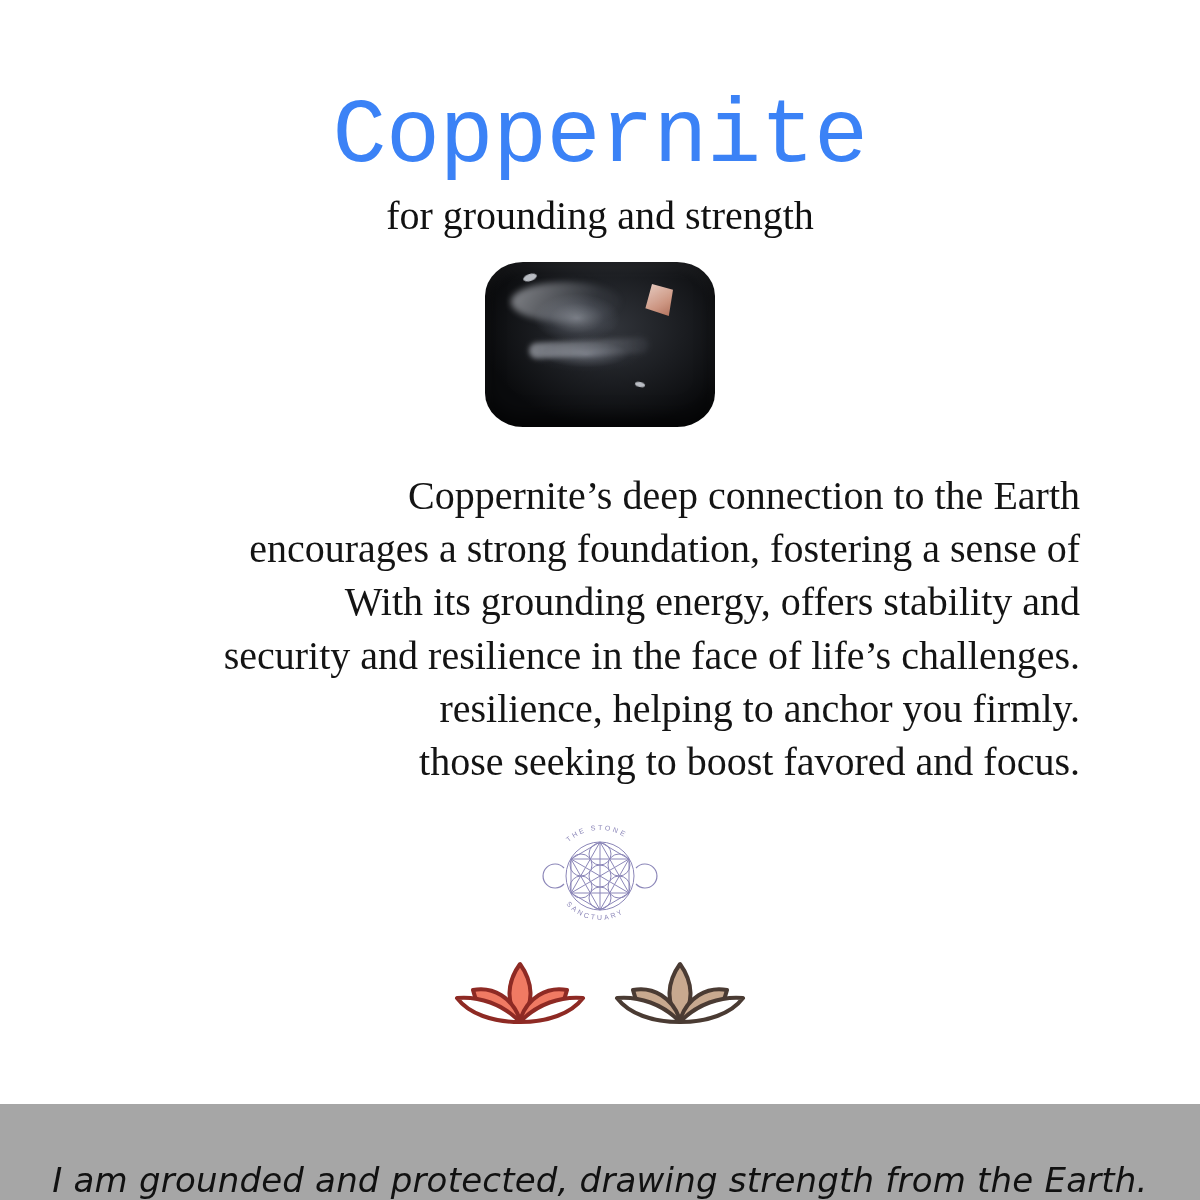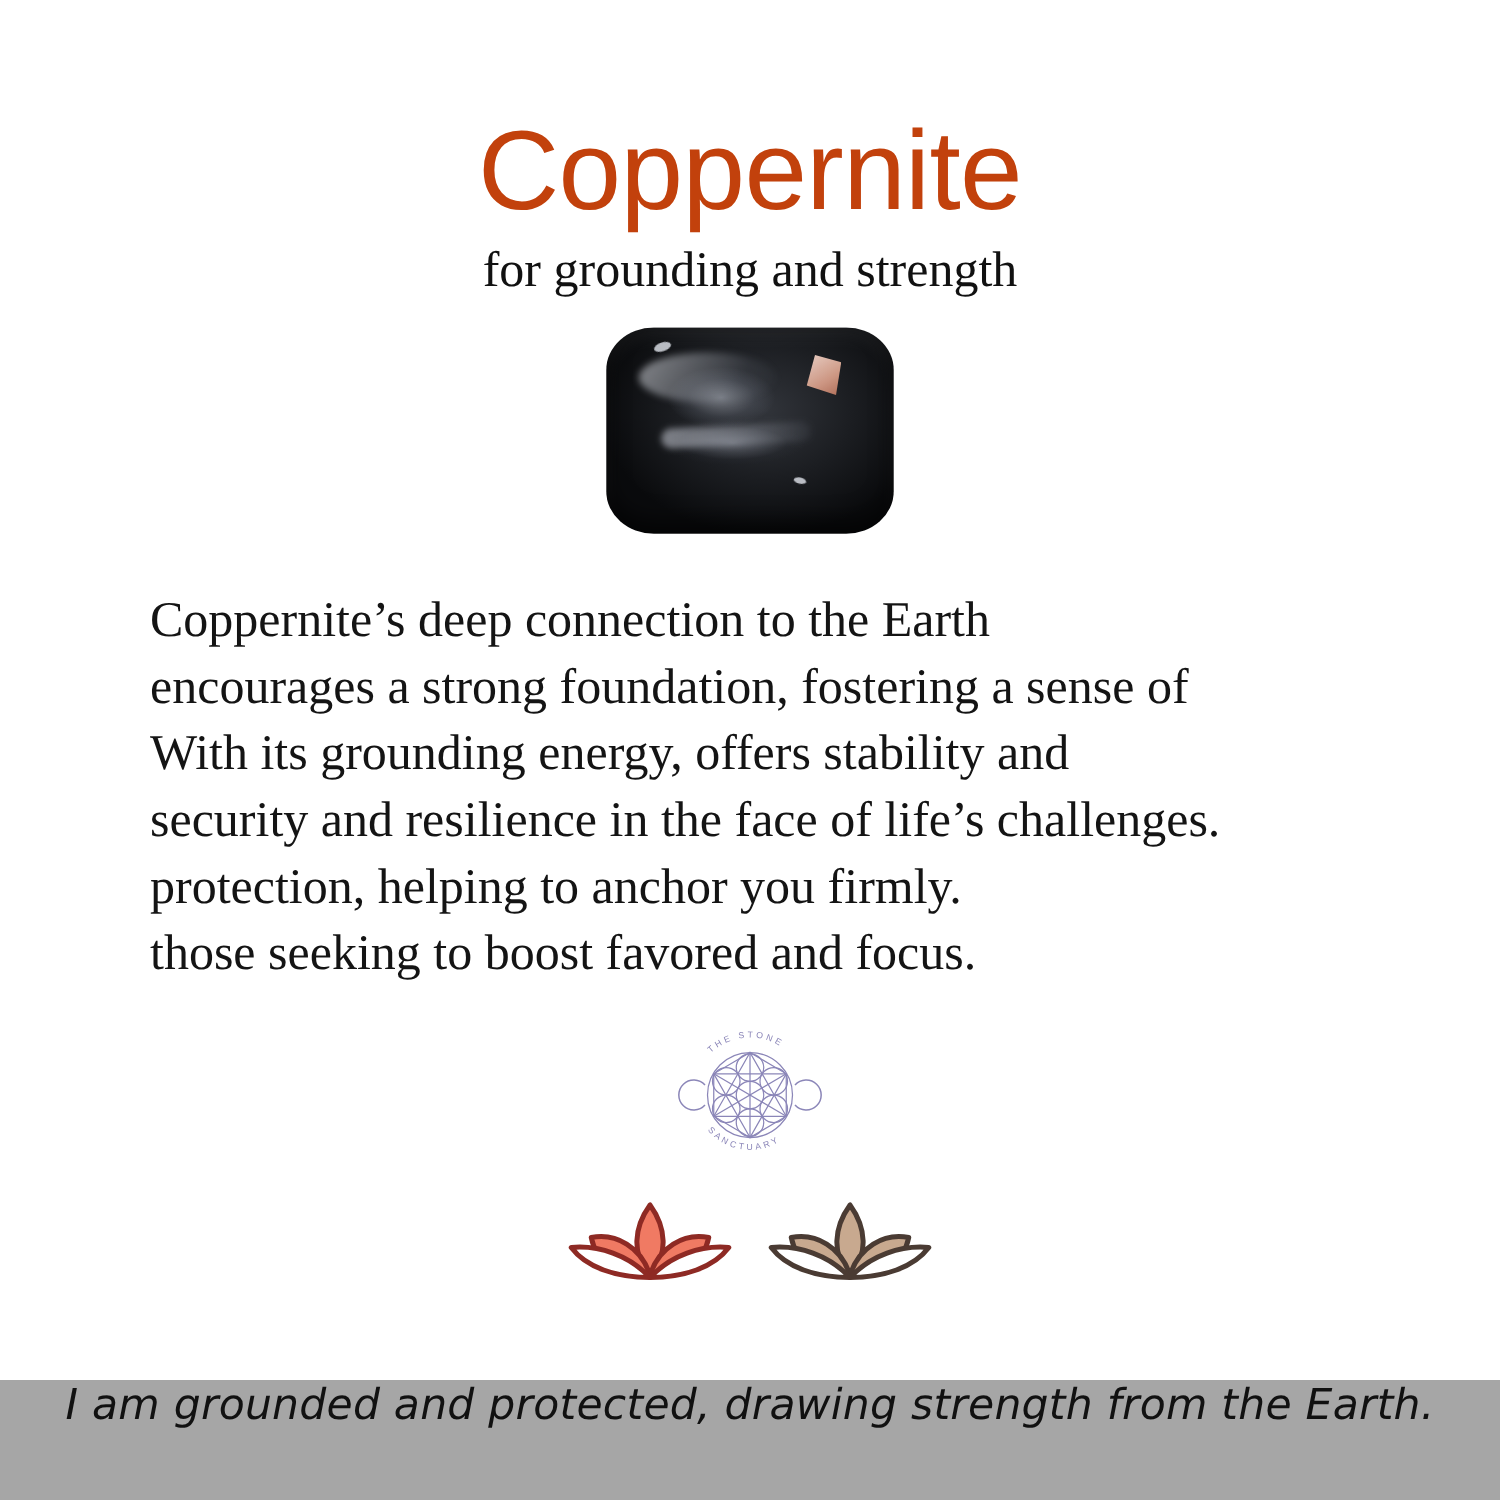--- a/index.html
+++ b/index.html
@@ -20,25 +20,25 @@
     left: 0; top: 0;
     width: 1200px;
     height: 1200px;
     display: flex;
     flex-direction: column;
     align-items: center;
   }
 
   .title {
     margin-top: 92px;
-    font-family: Liberation Sans, sans-serif;
+    font-family: Liberation Mono, monospace;
     font-size: 90px;
     line-height: 1.0;
     font-weight: 400;
-    color: #c2410c;
+    color: #3b82f6;
     letter-spacing: -0.5px;
   }
 
   .subtitle {
     margin-top: 14px;
     font-family: "Liberation Serif", serif;
     font-size: 40px;
     line-height: 1.0;
     color: #111111;
   }
@@ -94,21 +94,21 @@
     background: rgba(226,230,238,0.8);
     border-radius: 50%;
     filter: blur(0.6px);
   }
   .stone .fleck1 { left: 38px; top: 12px; width: 14px; height: 7px; transform: rotate(-18deg); }
   .stone .fleck2 { left: 150px; top: 120px; width: 10px; height: 5px; transform: rotate(12deg); }
 
   .body-text {
     margin-top: 42px;
     width: 960px;
-    text-align: left;
+    text-align: right;
     font-family: "Liberation Serif", serif;
     font-size: 40px;
     line-height: 1.33;
     color: #141414;
   }
 
   .brand-mark {
     margin-top: 22px;
     width: 132px;
     height: 132px;
@@ -124,21 +124,21 @@
   }
 
   .footer-band {
     position: absolute;
     left: 0;
     bottom: 0;
     width: 1200px;
     height: 96px;
     background: #a6a6a6;
     display: flex;
-    align-items: flex-start;
+    align-items: flex-end;
     justify-content: center;
   }
   .footer-text {
     font-family: "DejaVu Sans", sans-serif;
     font-style: italic;
     font-size: 34px;
     color: #111111;
     letter-spacing: 0.2px;
     white-space: nowrap;
   }
@@ -160,21 +160,21 @@
       <div class="fleck1"></div>
       <div class="fleck2"></div>
     </div>
   </div>
 
   <div class="body-text">
     <div>Coppernite’s deep connection to the Earth</div>
     <div>encourages a strong foundation, fostering a sense of</div>
     <div>With its grounding energy, offers stability and</div>
     <div>security and resilience in the face of life’s challenges.</div>
-    <div>protection, helping to anchor you firmly.</div>
+    <div>resilience, helping to anchor you firmly.</div>
     <div>those seeking to boost favored and focus.</div>
   </div>
 
   <div class="brand-mark">
     <svg width="132" height="132" viewBox="0 0 132 132" aria-hidden="true">
       <defs>
         <path id="arcTop" d="M 20,66 A 46,46 0 0 1 112,66"></path>
         <path id="arcBottom" d="M 22,66 A 44,44 0 0 0 110,66"></path>
       </defs>
       <g stroke="#8b86b8" fill="none" stroke-width="1">

